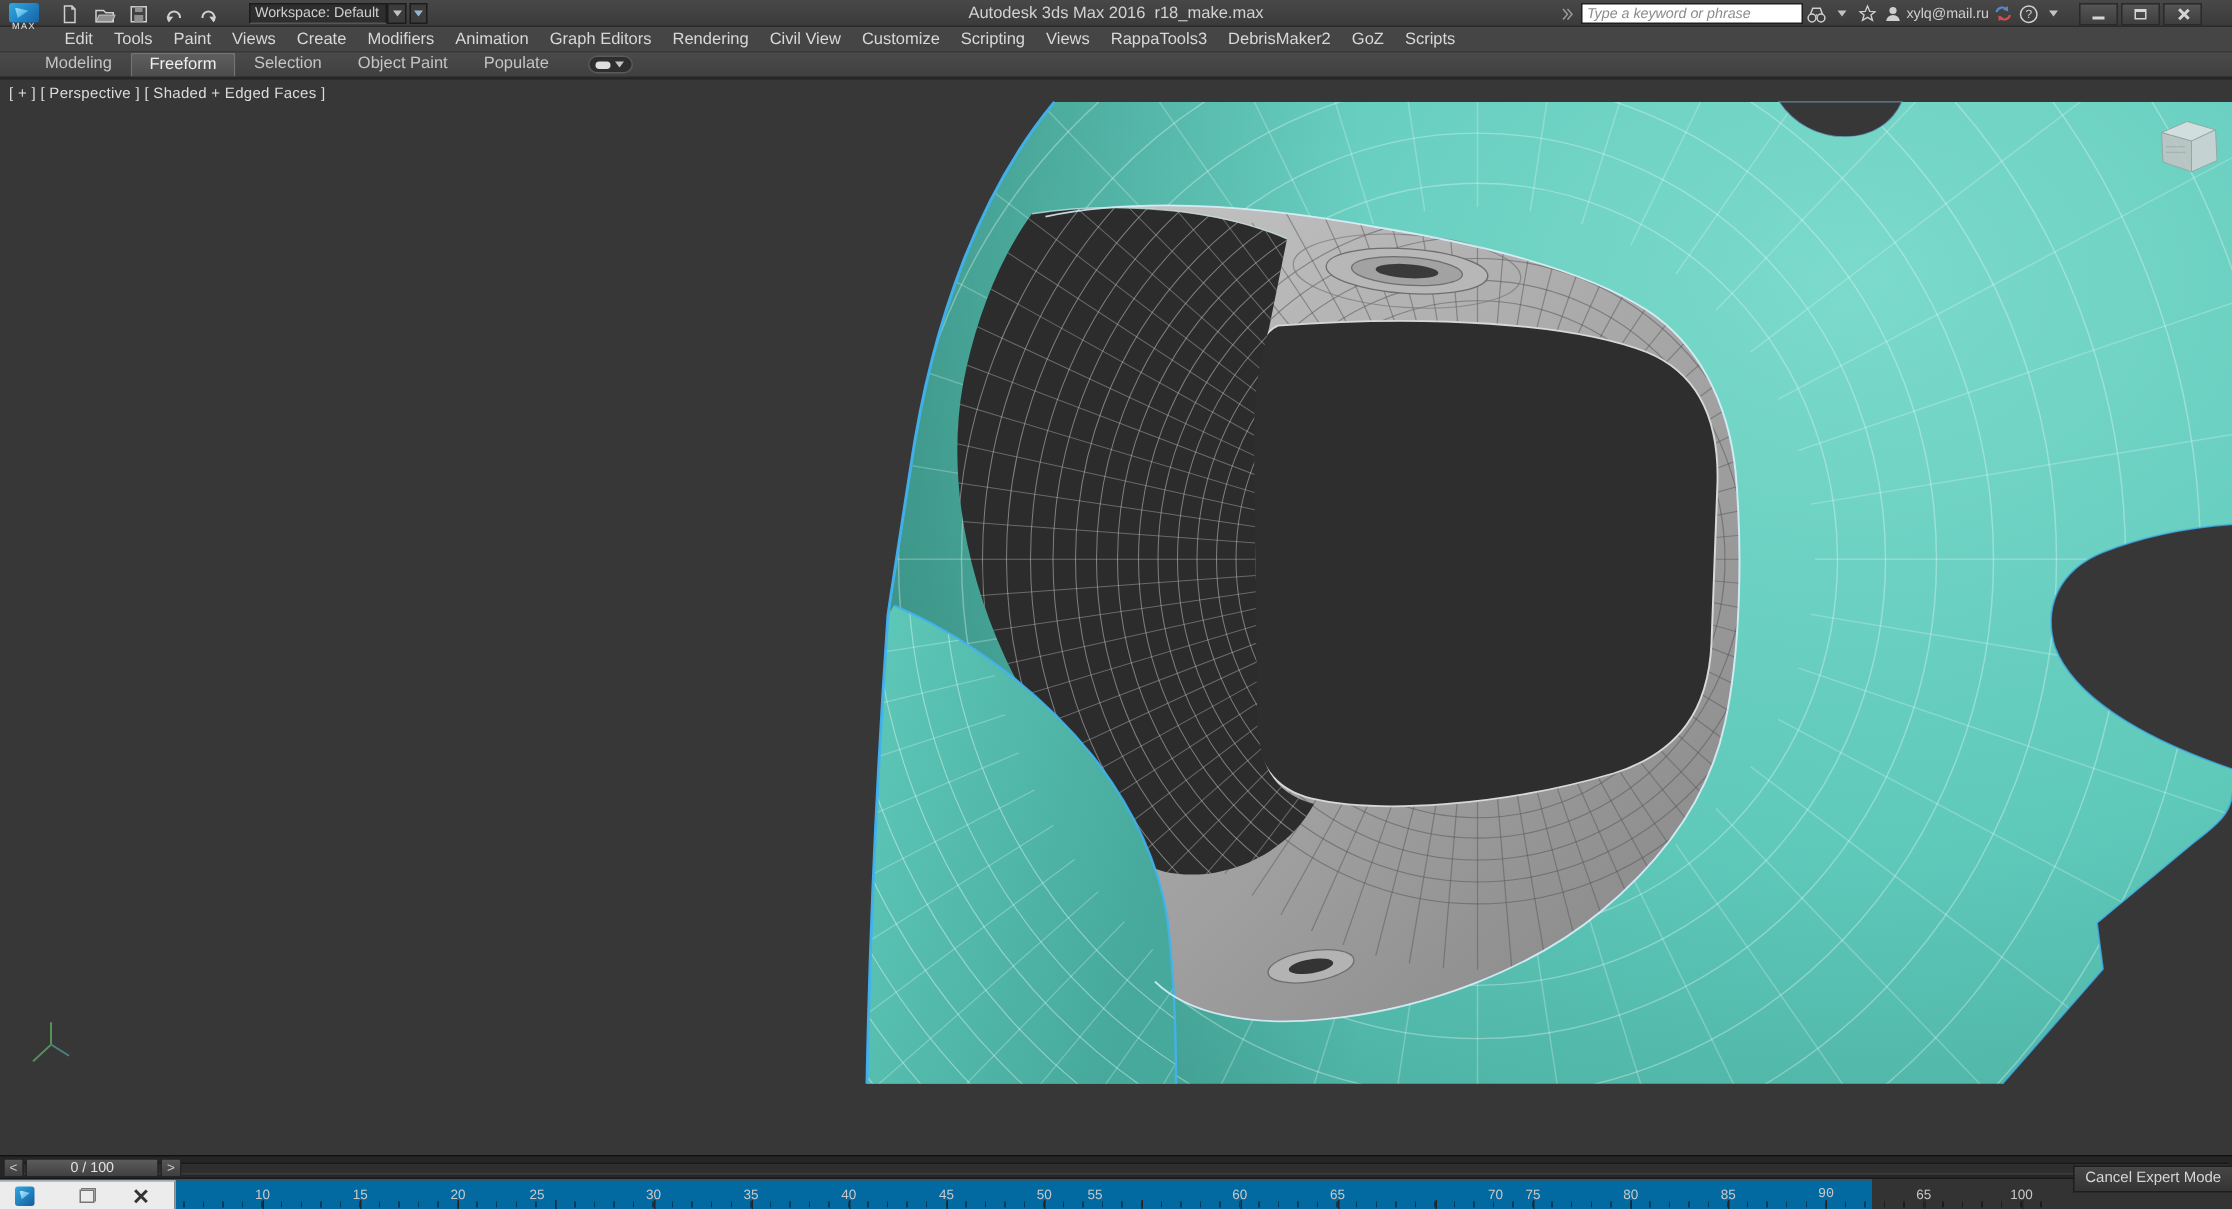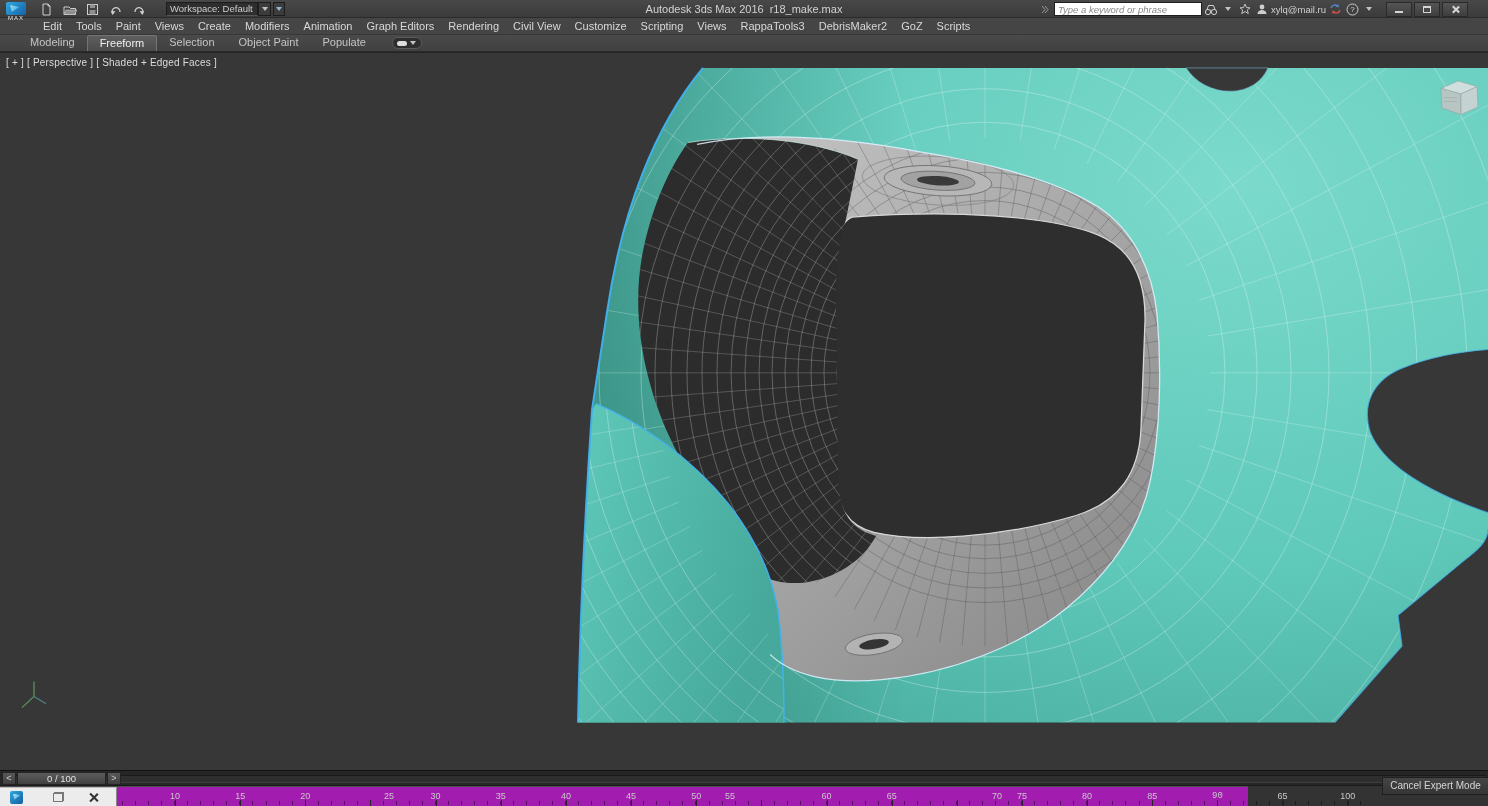--- a/index.html
+++ b/index.html
@@ -64,21 +64,21 @@
     border-top:1px solid #121212; border-bottom:1px solid #1a1a1a; }
   .timeslider .track { position:absolute; left:2px; right:2px; top:4px; height:8px; background:#2e2e2e;
     border-top:1px solid #191919; border-bottom:1px solid #3d3d3d; }
   .ts-btn { position:absolute; top:1px; width:14px; height:13px; background:linear-gradient(#585858,#3f3f3f);
     border:1px solid #242424; color:#cfcfcf; font-size:9px; line-height:11px; text-align:center; z-index:2; }
   .ts-prev { left:2px; } .ts-next { left:107px; }
   .ts-frame { position:absolute; left:17px; top:1px; width:89px; height:13px; background:linear-gradient(#5c5c5c,#414141);
     border:1px solid #242424; color:#e2e2e2; font-size:9.5px; line-height:12px; text-align:center; z-index:2; }
 
   
-  .ruler { position:absolute; left:0; top:786px; width:1248px; height:20px; background:#a21caf; border-top:1px solid #4d4d4d; }
+  .ruler { position:absolute; left:0; top:786px; width:1248px; height:20px; background:#0369a1; border-top:1px solid #4d4d4d; }
   .ruler .minor-ticks { position:absolute; left:44px; bottom:1px; width:1320px; height:4px;
     background:repeating-linear-gradient(90deg, rgba(0,0,0,.45) 0 1px, transparent 1px 13.03px); }
   .tick-label { position:absolute; top:4px; transform:translateX(-50%); font-size:9px; color:#c9c9c9; }
   .tick-mark { position:absolute; bottom:0; width:1px; height:6px; background:#242424; }
 
   
   .cancel-expert { position:absolute; right:0; top:777px; width:106px; height:18px; background:linear-gradient(#454545,#353535);
     border:1px solid #1e1e1e; border-right:none; color:#d5d5d5; font-size:10px; line-height:16px; text-align:center; z-index:5; }
   .mini-window { position:absolute; left:0; top:787px; width:117px; height:19px; background:#ececec;
     border-right:1px solid #8a8a8a; border-top:1px solid #bbb; display:flex; align-items:center; gap:0; z-index:6; }
@@ -612,21 +612,21 @@
 <span class="tick-label" style="left: 44.7px;">0</span>
     <span class="tick-mark" style="left: 44.7px;"></span>
     <span class="tick-label" style="left: 109.85px;">5</span>
     <span class="tick-mark" style="left: 109.85px;"></span>
     <span class="tick-label" style="left: 175px;">10</span>
     <span class="tick-mark" style="left: 175px;"></span>
     <span class="tick-label" style="left: 240.15px;">15</span>
     <span class="tick-mark" style="left: 240.15px;"></span>
     <span class="tick-label" style="left: 305.3px;">20</span>
     <span class="tick-mark" style="left: 305.3px;"></span>
-    <span class="tick-label" style="left: 389px;">25</span>
+    <span class="tick-label" style="left: 358px;">25</span>
     <span class="tick-mark" style="left: 370.45px;"></span>
     <span class="tick-label" style="left: 435.6px;">30</span>
     <span class="tick-mark" style="left: 435.6px;"></span>
     <span class="tick-label" style="left: 500.75px;">35</span>
     <span class="tick-mark" style="left: 500.75px;"></span>
     <span class="tick-label" style="left: 565.9px;">40</span>
     <span class="tick-mark" style="left: 565.9px;"></span>
     <span class="tick-label" style="left: 631.05px;">45</span>
     <span class="tick-mark" style="left: 631.05px;"></span>
     <span class="tick-label" style="left: 696.2px;">50</span>

